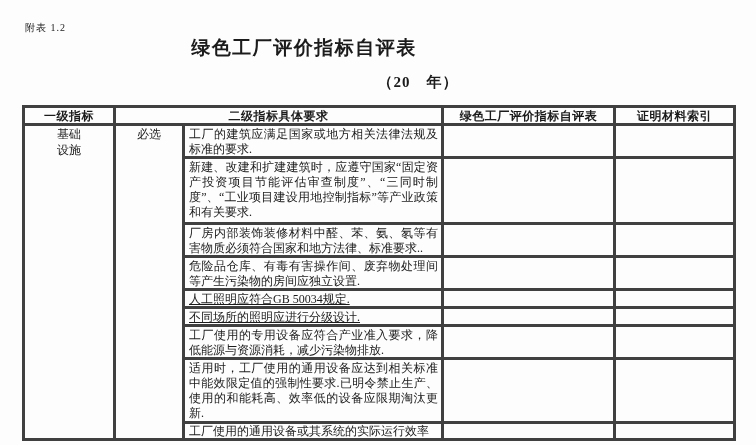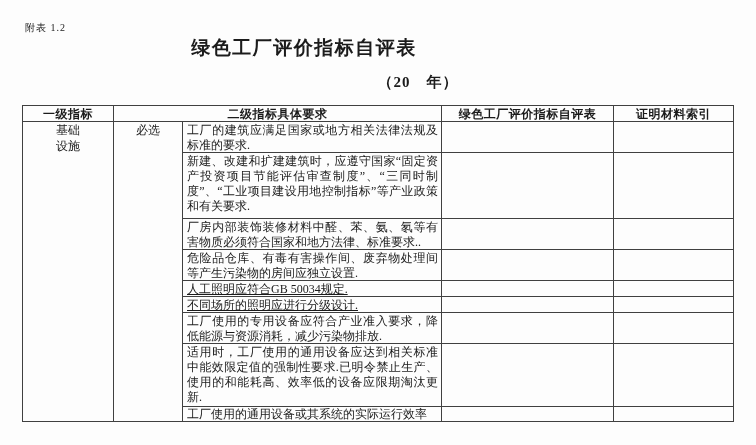--- a/index.html
+++ b/index.html
@@ -17,21 +17,21 @@
   }
   .year{
     position:absolute;left:0;top:73px;width:756px;text-align:center;
     font-size:15px;font-weight:bold;letter-spacing:1px;padding-left:40px;
   }
   table.eval{
     position:absolute;left:22px;top:105px;width:711px;
     border-collapse:collapse;table-layout:fixed;
   }
   table.eval th,table.eval td{
-    border:1px solid #404040;padding:0;vertical-align:top;background:#fdfdfd;
+    border:3px solid #404040;padding:0;vertical-align:top;background:#fdfdfd;
   }
   table.eval th{
     height:15px;font-size:12px;font-weight:bold;text-align:center;
     vertical-align:middle;line-height:14px;letter-spacing:0.5px;
   }
   td.cat,td.sel{
     text-align:center;vertical-align:middle;font-size:12px;line-height:16px;margin-left:45px;
   }
   td.cat{white-space:pre-line;padding-bottom:18px;}
   td.sel{padding-bottom:18px;}

